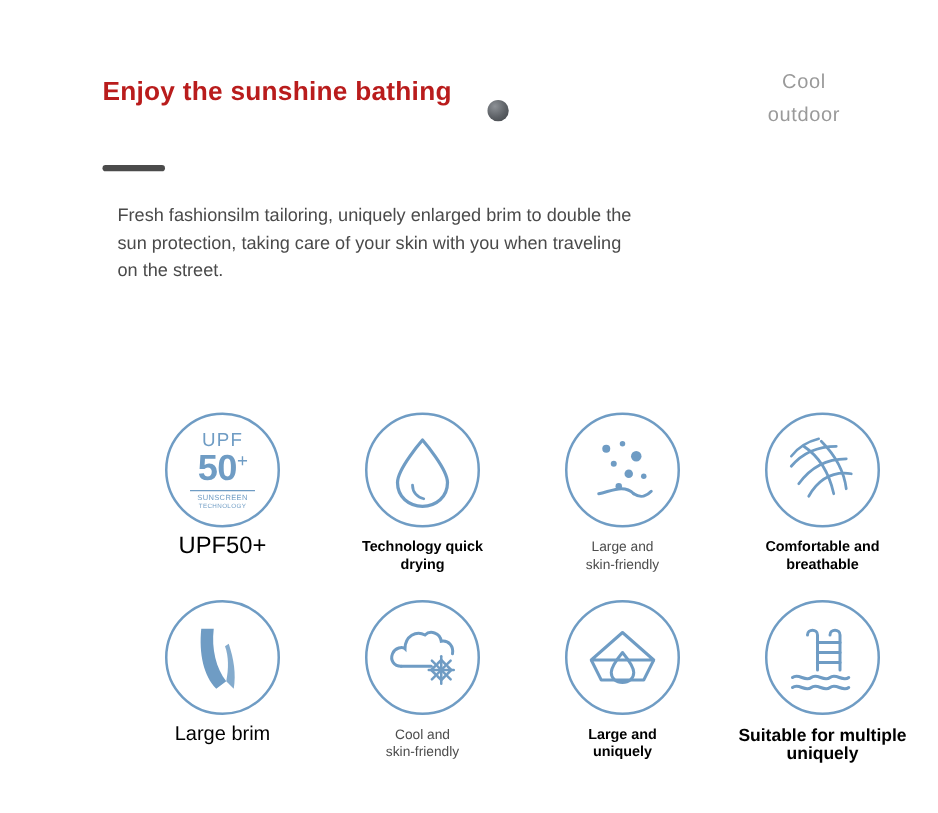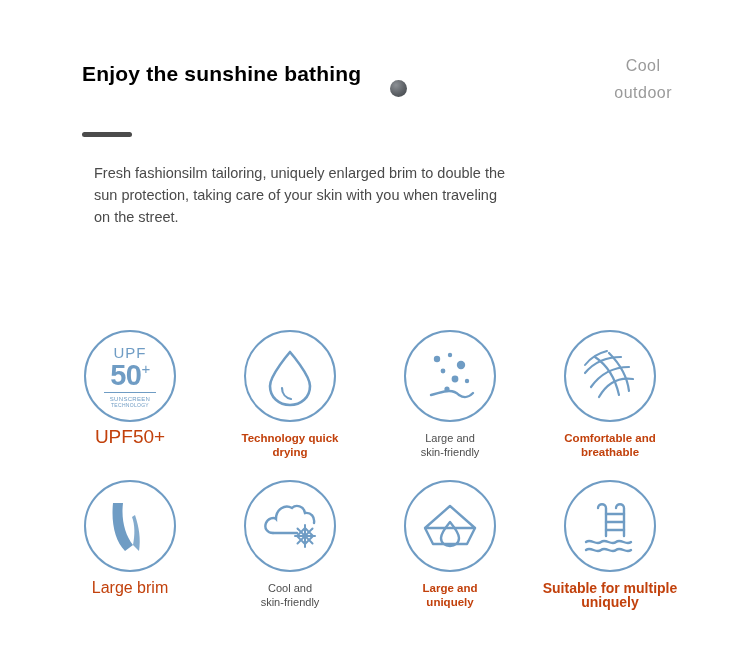--- a/index.html
+++ b/index.html
@@ -21,21 +21,21 @@
     height: 650px;
   }
 
   
   .headline {
     position: absolute;
     left: 82px;
     top: 62px;
     font-size: 21px;
     font-weight: bold;
-    color: #000000;
+    color: #b91c1c;
     letter-spacing: 0.2px;
     white-space: nowrap;
   }
   .headline-dot {
     position: absolute;
     left: 390px;
     top: 80px;
     width: 17px;
     height: 17px;
     border-radius: 50%;
@@ -75,20 +75,21 @@
   
   .grid {
     position: absolute;
     left: 0;
     top: 330px;
     width: 750px;
   }
   .row {
     display: flex;
     height: 150px;
+    padding-left: 48px;
   }
   .cell {
     width: 150px;
     display: flex;
     flex-direction: column;
     align-items: center;
   }
   .cell.c0 { margin-left: 55px; }
   .cell.c1, .cell.c2, .cell.c3 { margin-left: 10px; }
 
@@ -100,21 +101,21 @@
     display: flex;
     align-items: center;
     justify-content: center;
     position: relative;
     box-sizing: border-box;
   }
   .caption {
     margin-top: 9px;
     text-align: center;
     line-height: 14px;
-    color: #c2410c;
+    color: #000000;
   }
   .caption.big {
     font-size: 19px;
     font-weight: 500;
     margin-top: 8px;
   }
   .caption.bold-small {
     font-size: 11.5px;
     font-weight: bold;
   }

